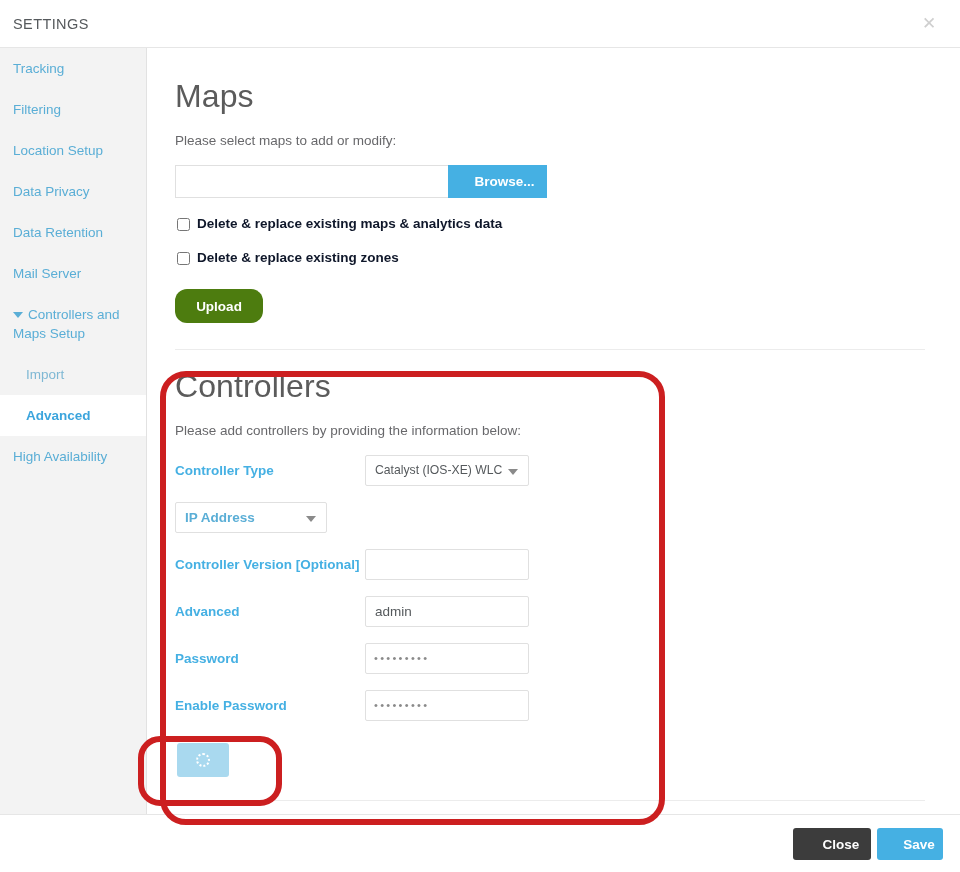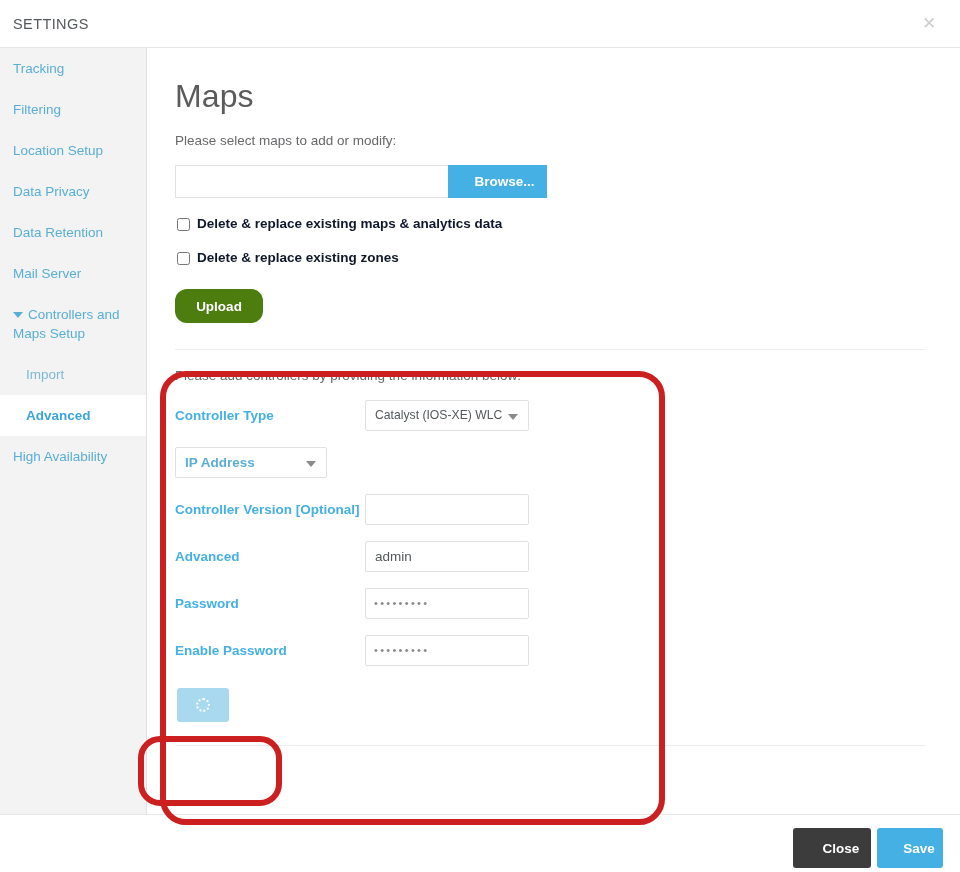--- a/index.html
+++ b/index.html
@@ -199,21 +199,21 @@
 
   
   .footer {
     position: absolute; left: 0; bottom: 0;
     width: 960px; height: 58px;
     background: #ffffff;
     border-top: 1px solid #e6e6e6;
   }
   .btn-close-dlg, .btn-save {
     position: absolute; top: 13px;
-    height: 40px; border: 0; border-radius: 3px;
+    height: 32px; border: 0; border-radius: 3px;
     color: #fff; font-size: 13.5px; font-weight: bold;
     cursor: pointer;
     font-family: "Liberation Sans", sans-serif;
     padding-left: 24px;
   }
   .btn-close-dlg { right: 89px; width: 78px; background: #3c3c3c; }
   .btn-save { right: 17px; width: 66px; background: #45b0e3; }
 
   
   .annot {
@@ -269,20 +269,21 @@
       <input type="checkbox" style="">
       <span class="check-label">Delete &amp; replace existing zones</span>
     </div>
 
     <button class="upload-btn">Upload</button>
 
     <div class="divider"></div>
 
     
     <div class="controllers">
+      <h1 class="section-title">Controllers</h1>
       <p class="helper-text">Please add controllers by providing the information below:</p>
 
       <div class="form-row">
         <div class="form-label">Controller Type</div>
         <div class="sel-box">
           <span class="sel-text">Catalyst (IOS-XE) WLC</span>
           <span class="sel-caret"></span>
         </div>
       </div>
 

